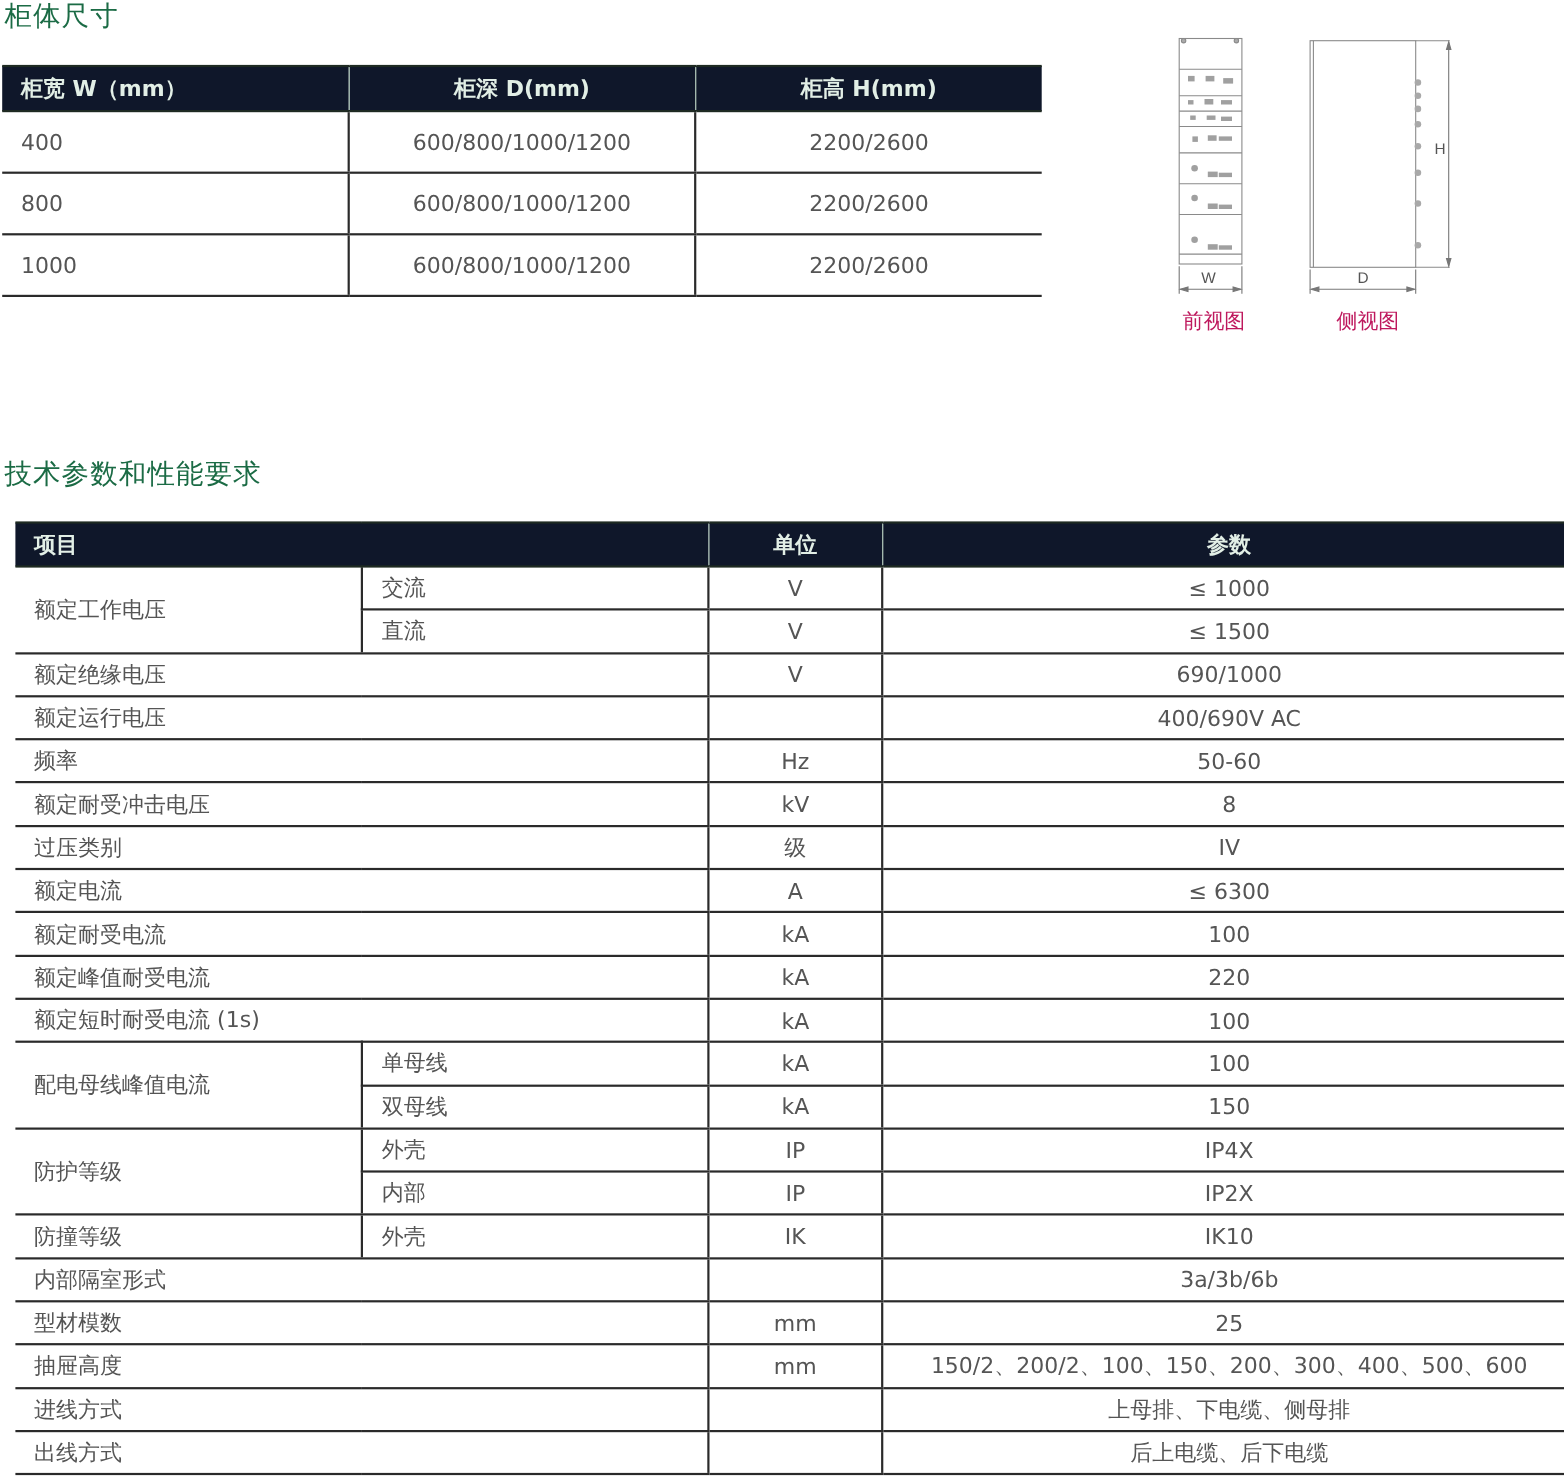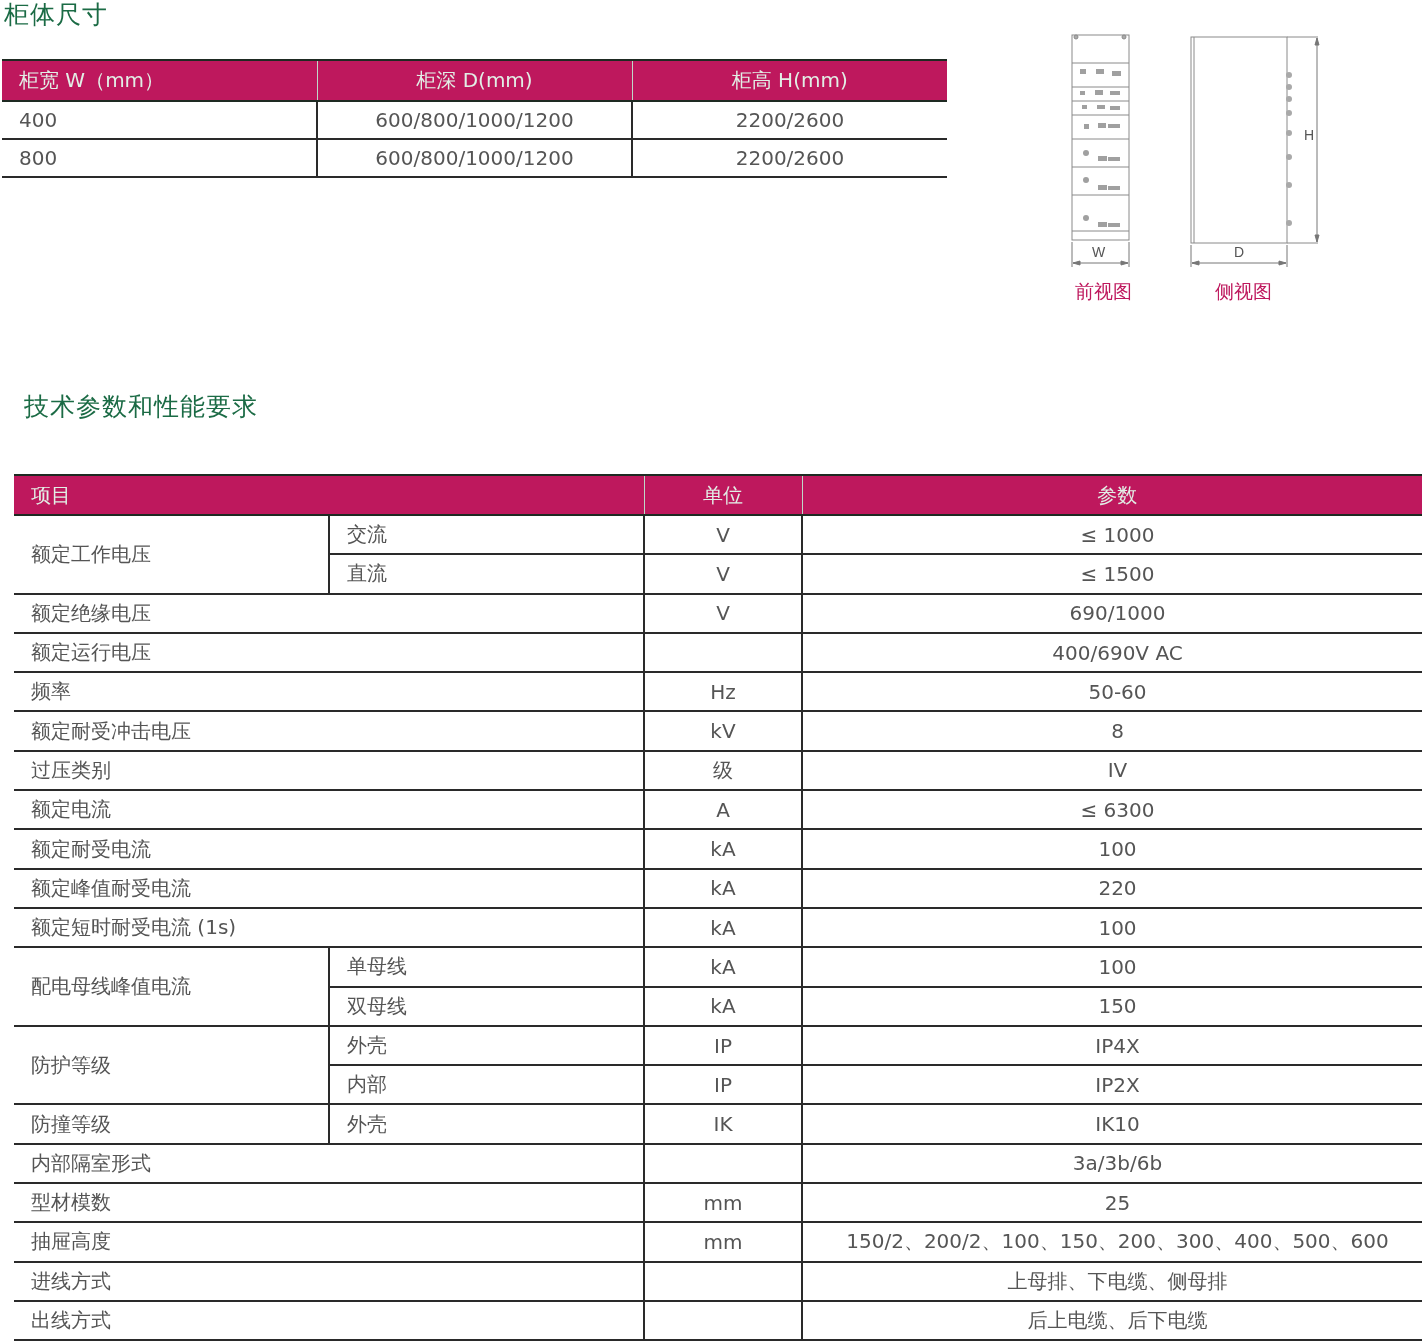--- a/index.html
+++ b/index.html
@@ -4,40 +4,40 @@
 <style>
   * { box-sizing: border-box; margin: 0; padding: 0; }
   body {
     width: 1422px; height: 1343px; background: #ffffff; position: relative; overflow: hidden;
     font-family: "DejaVu Sans", "Liberation Sans", sans-serif; color: #555555;
   }
   .section-title {
     position: absolute; left: 4px; color: #1b6b45; font-size: 25px; font-weight: normal; letter-spacing: 1px;
   }
   #title1 { top: -2px; }
-  #title2 { top: 390px; margin-left: 20px; }
+  #title2 { top: 414px; }
 
   table { position: absolute; border-collapse: collapse; table-layout: fixed; }
   th {
-    background: #be185d; color: #e2efe6; font-weight: normal; font-size: 20px;
+    background: #0f172a; color: #e2efe6; font-weight: bold; font-size: 20px;
     border-top: 2px solid #1e2a22; border-bottom: 2px solid #1e2a22;
     border-left: 1px solid #bfd8c8; height: 40px; padding: 0; margin-left: 34px;
   }
   th:first-child { border-left: none; }
   td {
     font-size: 20px; color: #555555; border-bottom: 2px solid #2a2a2a;
     border-left: 2px solid #2a2a2a; padding: 0; height: 39px;
   }
   td.first { border-left: none; }
   .left { text-align: left; padding-left: 17px; }
   .center { text-align: center; }
 
   #size-table { left: 2px; top: 59px; width: 945px; }
   #size-table th { height: 41px; }
-  #size-table td { height: 38px; }
+  #size-table td { height: 56px; }
   #param-table { left: 14px; top: 474px; width: 1418px; }
   #param-table td { height: 39.3px; }
 
   
   .diagram { position: absolute; left: 1060px; top: 25px; width: 300px; height: 285px; }
   .cap { position: absolute; font-size: 19px; color: #be185d; }
   .dimlabel { position: absolute; font-size: 14px; color: #555; font-family: "Liberation Sans", sans-serif; }
 </style>
 </head>
 <body>
@@ -58,20 +58,25 @@
     </tr>
   </thead>
   <tbody>
     <tr>
       <td class="first left">400</td>
       <td class="center">600/800/1000/1200</td>
       <td class="center">2200/2600</td>
     </tr>
     <tr>
       <td class="first left">800</td>
+      <td class="center">600/800/1000/1200</td>
+      <td class="center">2200/2600</td>
+    </tr>
+    <tr>
+      <td class="first left">1000</td>
       <td class="center">600/800/1000/1200</td>
       <td class="center">2200/2600</td>
     </tr>
   </tbody>
 </table>
 
 <div class="diagram">
   <svg width="300" height="285" viewBox="0 0 300 285">
 
     <g stroke="#8a8a8a" fill="none" stroke-width="1">

